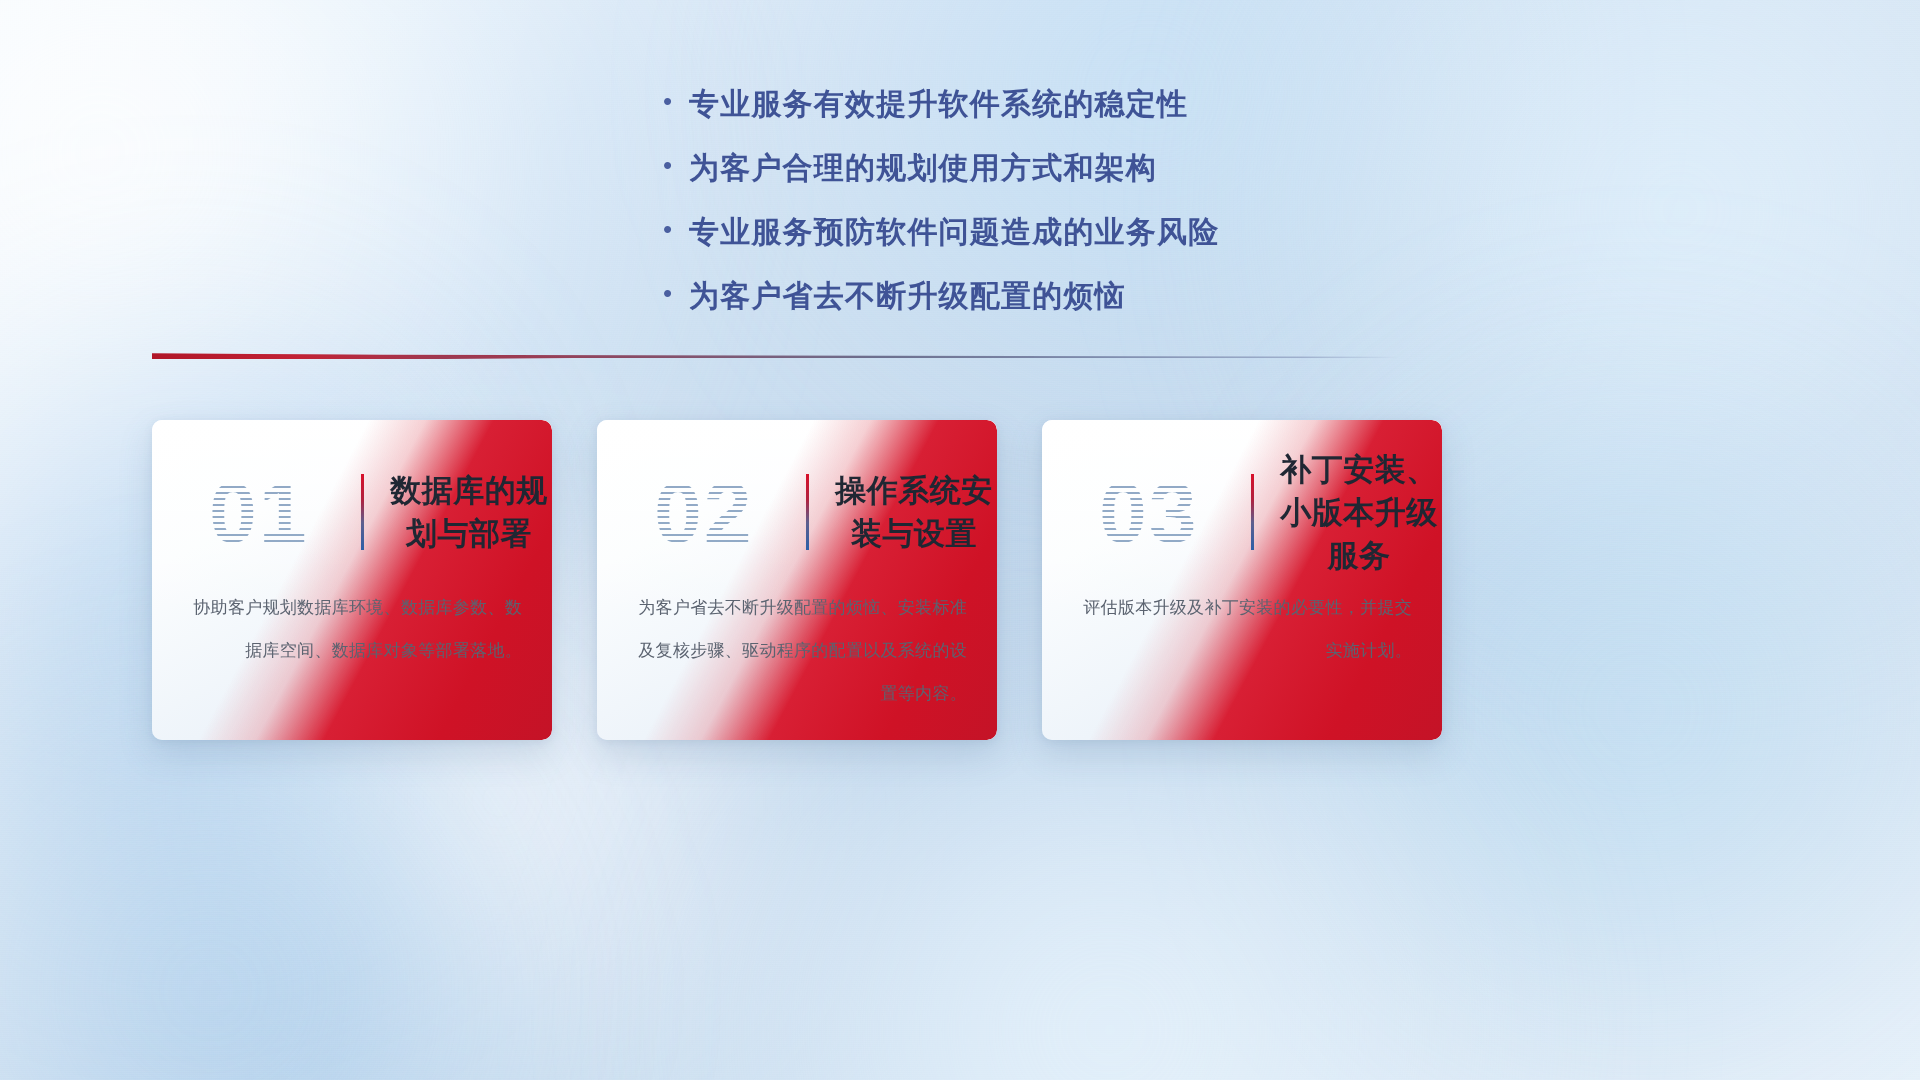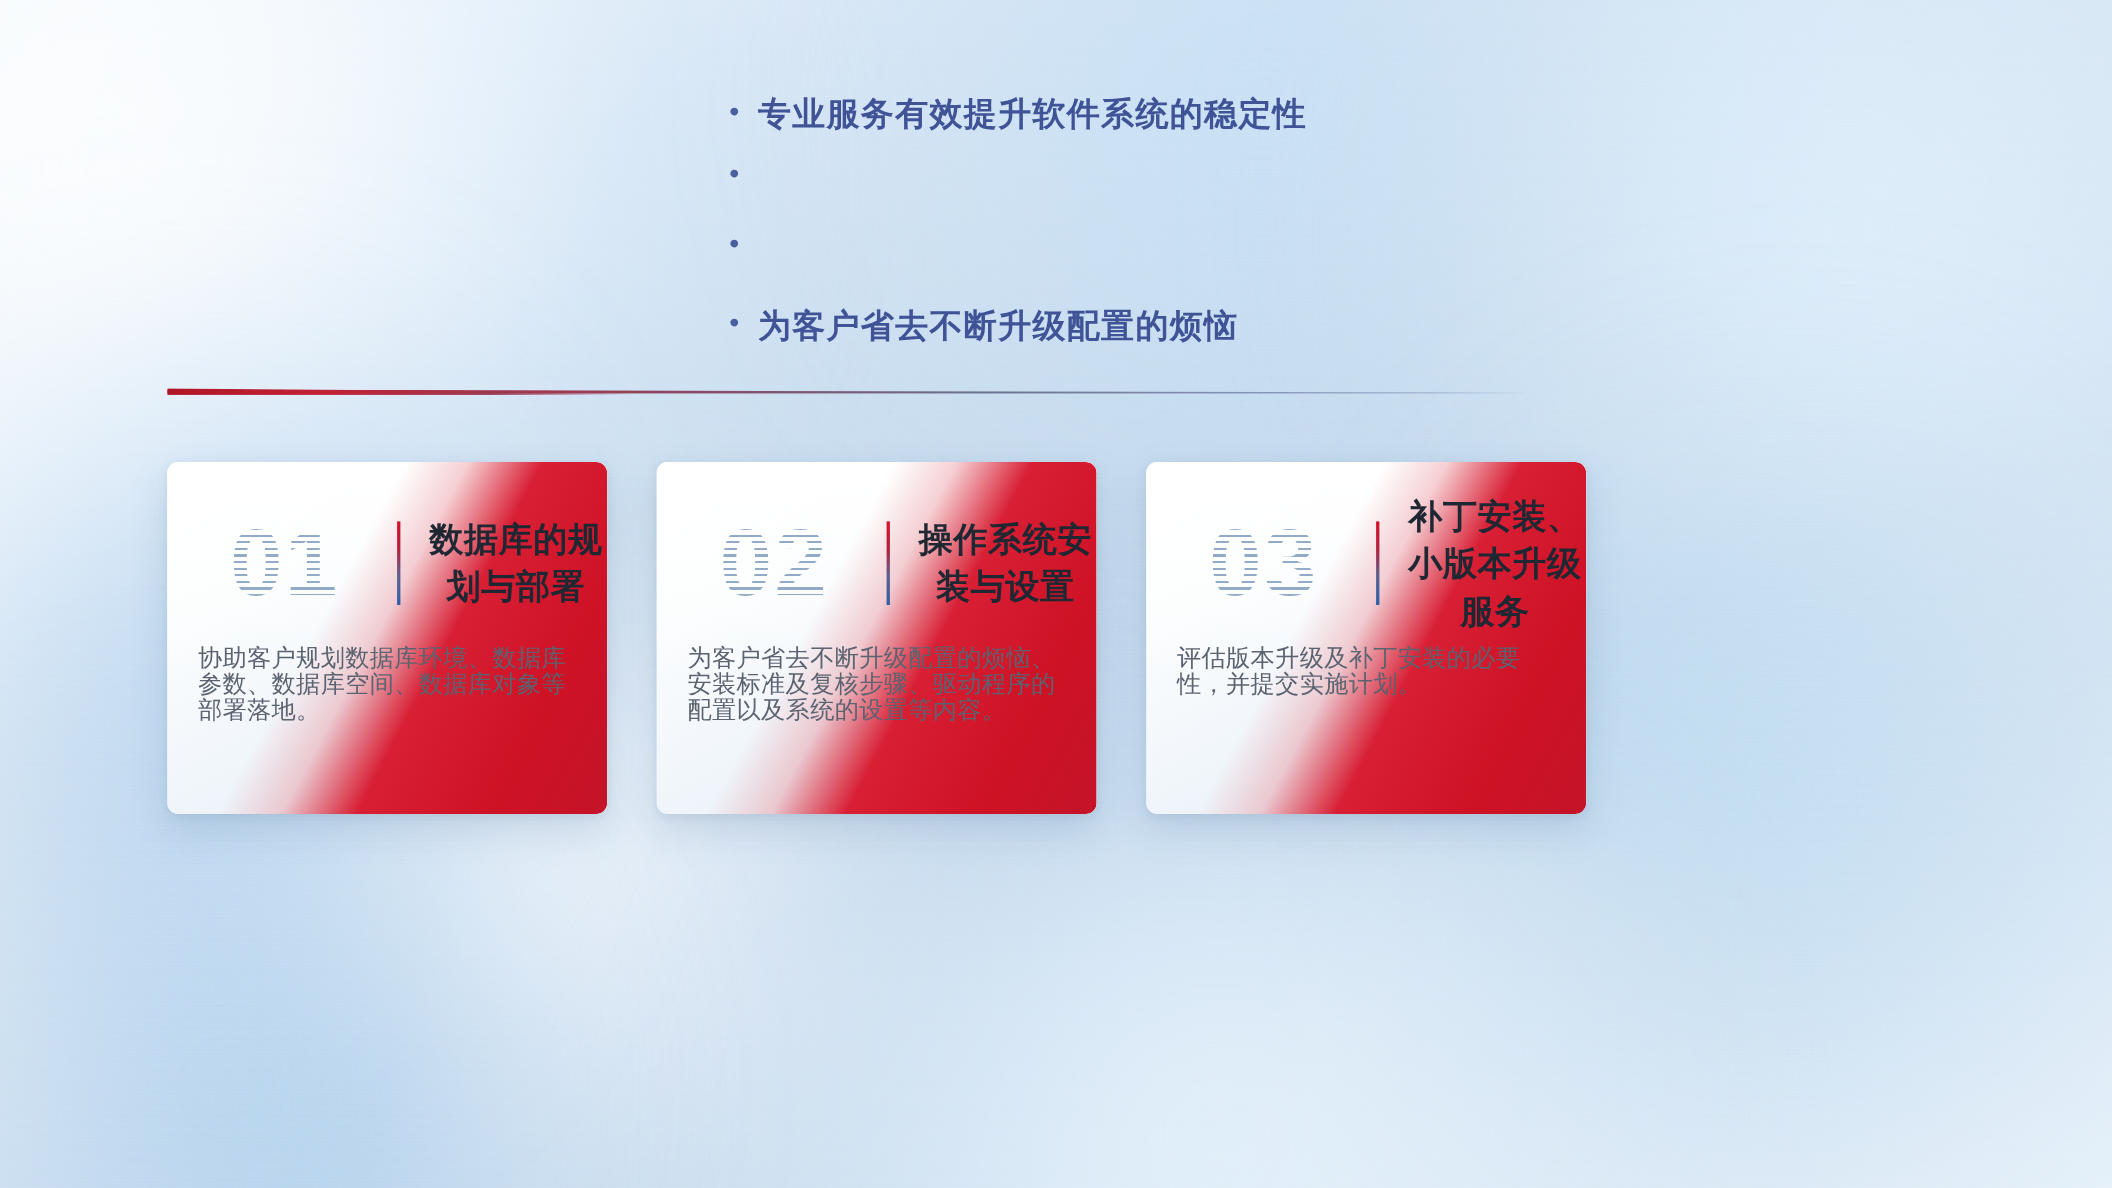--- a/index.html
+++ b/index.html
@@ -123,21 +123,21 @@
     width:3px; height:76px; flex:0 0 3px; margin:0 22px 0 2px;
     background:linear-gradient(180deg,#d8102a 0%,#b0223f 34%,#5e5f8e 64%,#2c5fa8 100%);
   }
   .card-title {
     font-size:31px; line-height:43px; font-weight:700; color:#1f2733;
     letter-spacing:.5px; width:214px;text-align:center;
   }
   .card-desc {
     position:relative; z-index:2;
     margin:16px 30px 0 28px;
-    font-size:22px; line-height:24px; color:#5b6370; letter-spacing:.3px;
+    font-size:17px; line-height:43px; color:#5b6370; letter-spacing:.3px;text-align:right;
   }
 </style>
 </head>
 <body>
 
 <div id="bg">
   <div class="bg-base"></div>
   <div class="bg-blob blob-a"></div>
   <div class="bg-blob blob-f"></div>
   <div class="bg-blob blob-d"></div>
@@ -150,23 +150,25 @@
   <div class="bg-grain"></div>
 </div>
 
 <div id="bullets">
   <div class="bullet-row">
     <span class="bullet-dot">•</span>
     <span class="bullet-text">专业服务有效提升软件系统的稳定性</span>
   </div>
   <div class="bullet-row">
     <span class="bullet-dot">•</span>
-  </div>
-  <div class="bullet-row">
-    <span class="bullet-dot">•</span>
+    <span class="bullet-text">为客户合理的规划使用方式和架构</span>
+  </div>
+  <div class="bullet-row">
+    <span class="bullet-dot">•</span>
+    <span class="bullet-text">专业服务预防软件问题造成的业务风险</span>
   </div>
   <div class="bullet-row">
     <span class="bullet-dot">•</span>
     <span class="bullet-text">为客户省去不断升级配置的烦恼</span>
   </div>
 </div>
 
 <div id="divider">
   <div class="div-thin"></div>
   <div class="div-thick"></div>

